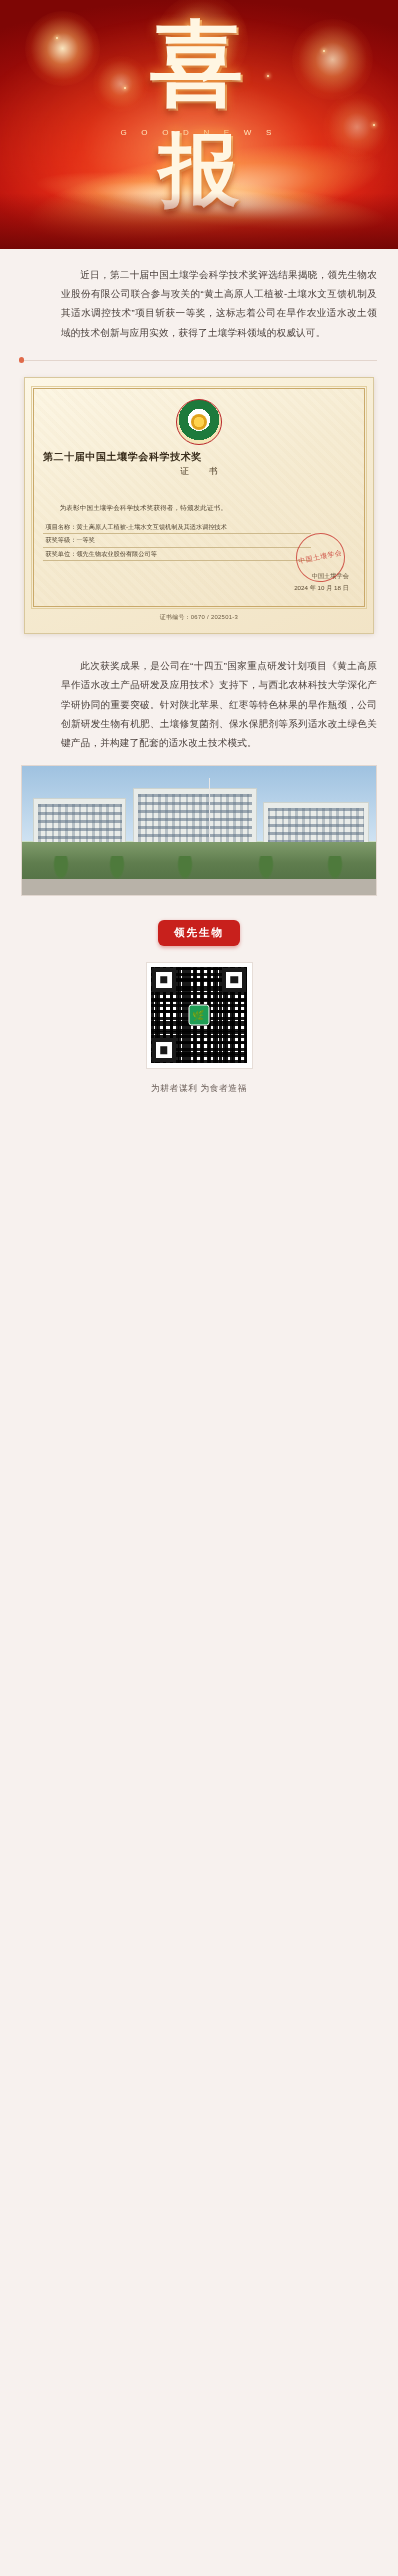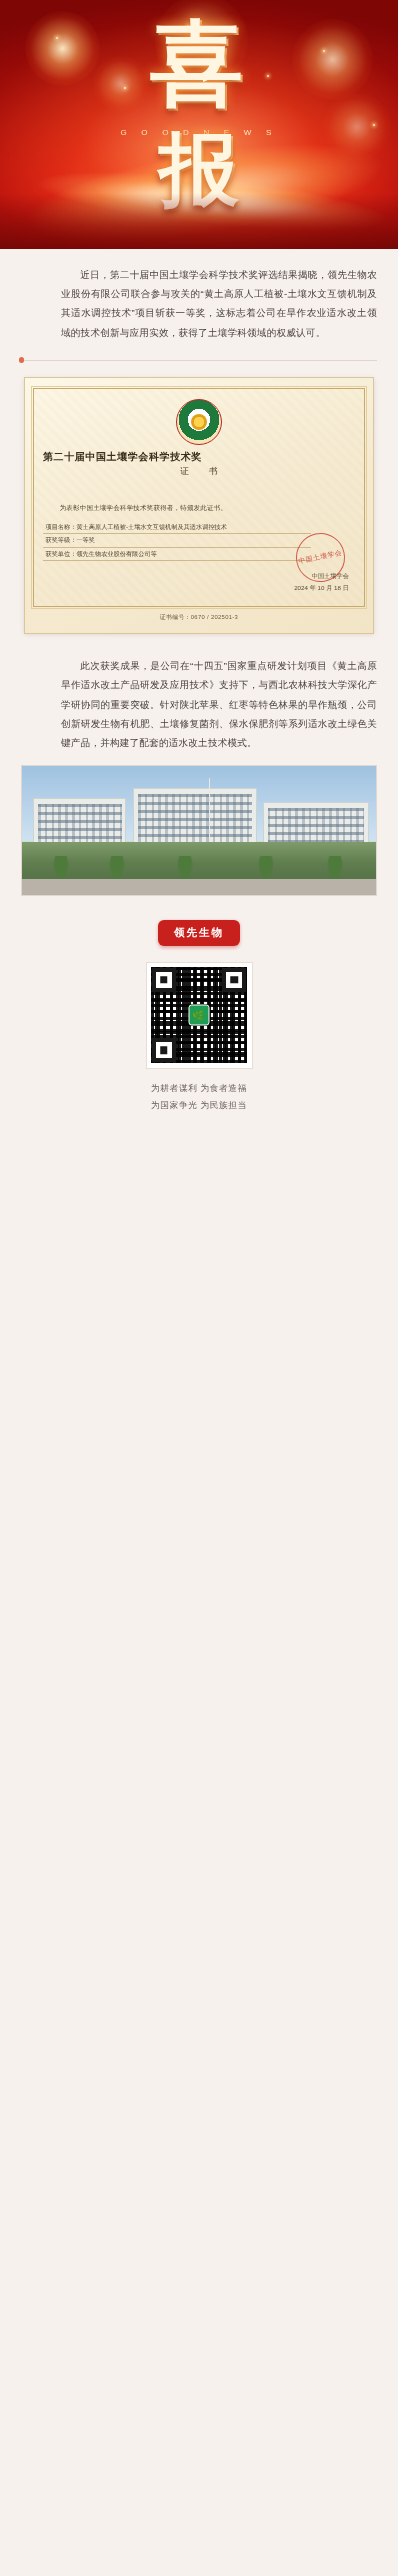--- a/index.html
+++ b/index.html
@@ -431,17 +431,16 @@
     <div class="qr-box">
       <div class="qr-pattern">
         <div class="qr-eye tl"></div>
         <div class="qr-eye tr"></div>
         <div class="qr-eye bl"></div>
         <div class="qr-logo">🌿</div>
       </div>
     </div>
 
     <div class="slogan">为耕者谋利 为食者造福</div>
-    <div class="slogan">为国家争光 为民族担当</div>
   </div>
 
 </div>
 
 
 </body></html>

